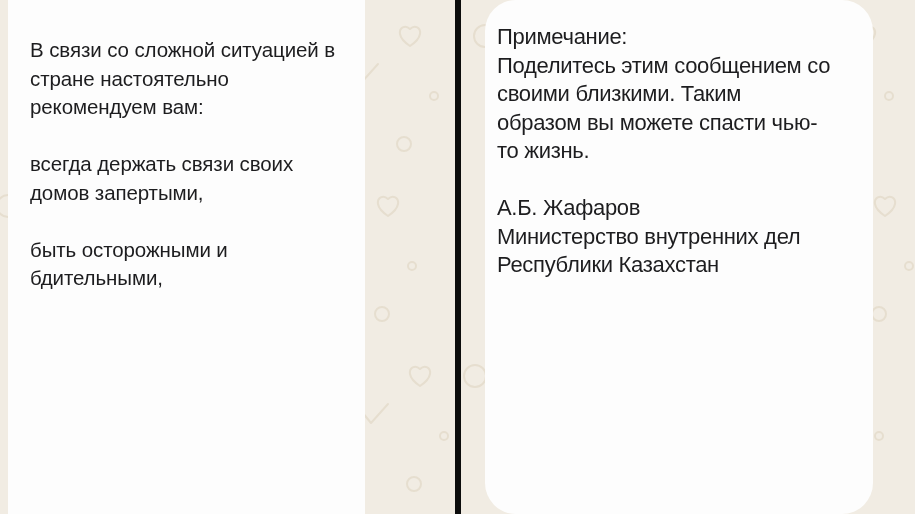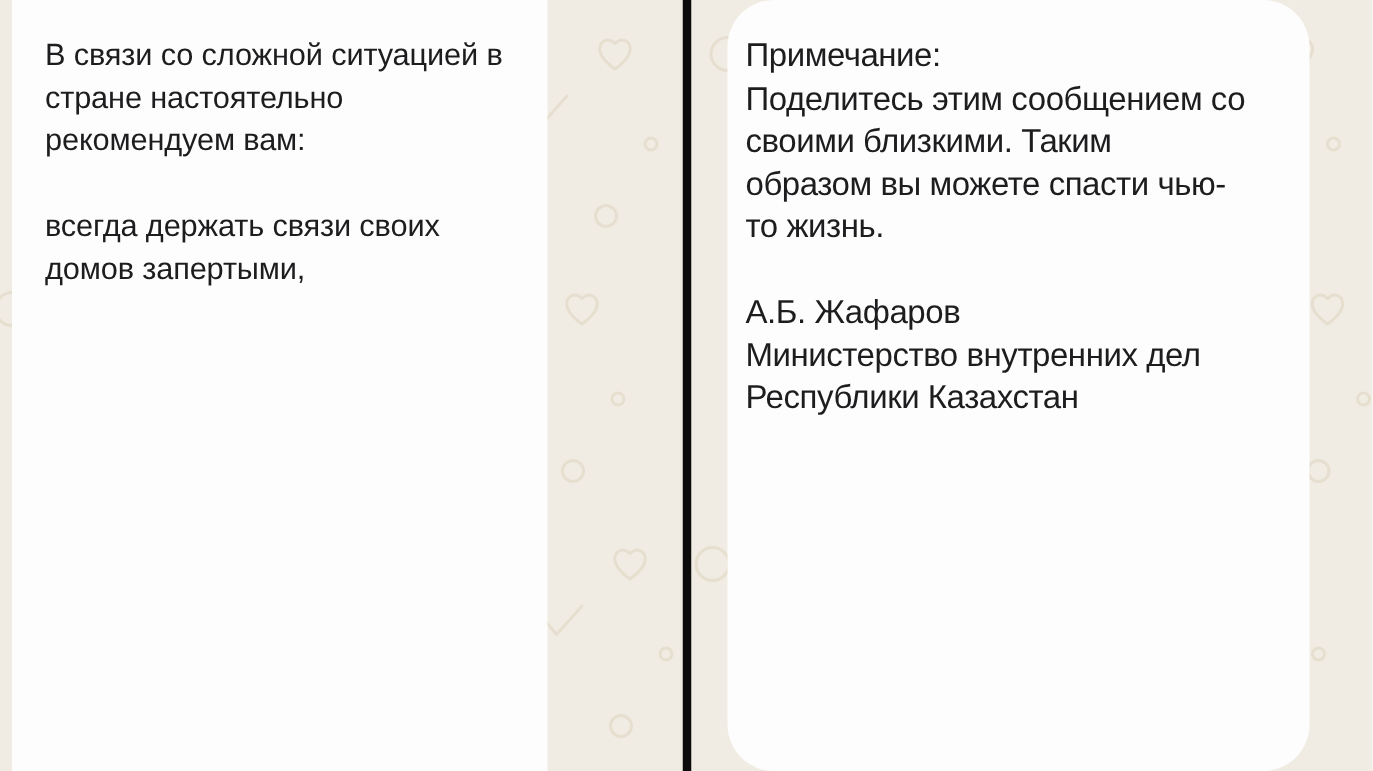--- a/index.html
+++ b/index.html
@@ -36,21 +36,21 @@
     position: absolute;
     top: 0; bottom: 0;
     box-sizing: border-box;
     background: #fdfdfd;
     color: #1d1d1f;
     overflow: hidden;
   }
   .bubble-left {
     left: 8px;
     width: 357px;
-    padding: 23px 14px 0 22px;
+    padding: 36px 14px 0 22px;
   }
   .bubble-right {
     left: 24px;
     width: 388px;
     padding: 23px 8px 0 12px;
     border-radius: 31px;
   }
   .bubble p {
     margin: 0 0 28.5px 0;
     white-space: pre;
@@ -94,20 +94,22 @@
       <use href="#doodle-tile" x="0" y="0"></use>
       <use href="#doodle-tile" x="-22" y="170"></use>
       <use href="#doodle-tile" x="10" y="340"></use>
     </svg>
     <div class="bubble bubble-left">
       <p>В связи со сложной ситуацией в
 стране настоятельно
 рекомендуем вам:</p>
       <p>всегда держать связи своих
 домов запертыми,</p>
+      <p>быть осторожными и
+бдительными,</p>
     </div>
   </section>
 
   <div class="divider"></div>
 
   <section class="panel panel-right">
     <svg class="wallpaper" width="454" height="514" viewBox="0 0 454 514" aria-hidden="true">
       <use href="#doodle-tile" x="-6" y="0"></use>
       <use href="#doodle-tile" x="14" y="170"></use>
       <use href="#doodle-tile" x="-16" y="340"></use>

